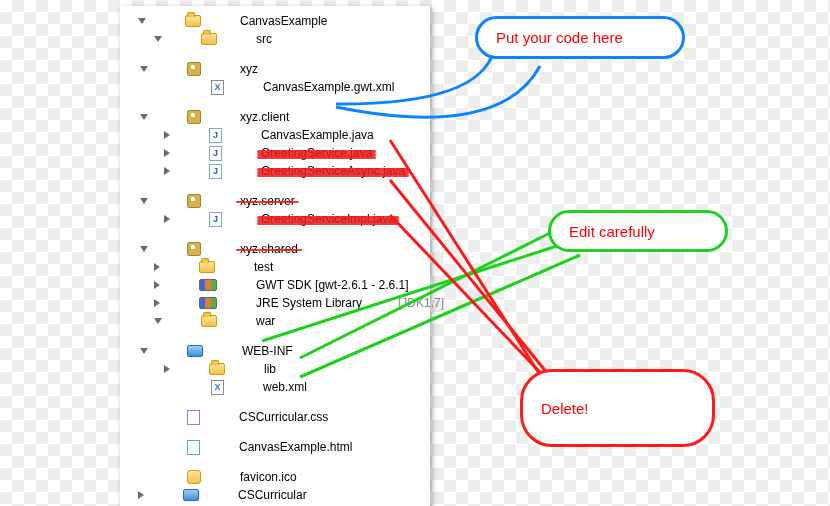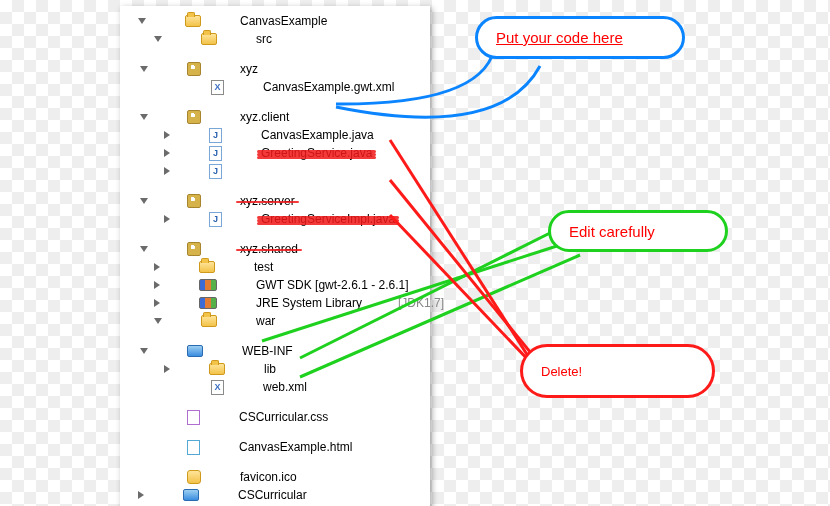--- a/index.html
+++ b/index.html
@@ -131,21 +131,21 @@
   .strike.single::after { box-shadow: none; height: 2px; }
   .callout {
     position: absolute;
     border: 3px solid;
     border-radius: 32px;
     background: #fff;
     padding: 10px 18px;
     font-size: 15px;
     display: flex; align-items: center;
   }
-  .callout.blue  { color: #f00; border-color: #0a84ff; text-decoration: underline; }
+  .callout.blue  { color: #f00; border-color: #0a84ff; }
   .callout.green { color: #f00; border-color: #1fd11f; }
   .callout.red   { color: #f00; border-color: #ff1a1a; }
   svg.connectors { position: absolute; inset: 0; pointer-events: none; }
 </style>
 </head>
 <body>
 
 <div class="checker"></div>
 
 <div class="panel">
@@ -188,20 +188,21 @@
 
   <div class="row indent-3">
     <span class="arrow closed"></span>
     <span class="icon icon-java"></span>
     <span class="label strike">GreetingService.java</span>
   </div>
 
   <div class="row indent-3">
     <span class="arrow closed"></span>
     <span class="icon icon-java"></span>
+    <span class="label strike">GreetingServiceAsync.java</span>
   </div>
 
   <div class="row indent-2">
     <span class="arrow open"></span>
     <span class="icon icon-package"></span>
     <span class="label strike single">xyz.server</span>
   </div>
 
   <div class="row indent-3">
     <span class="arrow closed"></span>
@@ -300,15 +301,15 @@
 </svg>
 
 <div class="callout blue" style="left:475px; top:16px; width:210px;">
   <span>Put your code here</span>
 </div>
 
 <div class="callout green" style="left:548px; top:210px; width:180px; height:42px;">
   <span>Edit carefully</span>
 </div>
 
-<div class="callout red" style="left:520px; top:344px; width:195px; height:54px; font-size:13px;">
+<div class="callout red" style="left:520px; top:369px; width:195px; height:78px; font-size:15px;">
   <span>Delete!</span>
 </div>
 
 </body></html>

